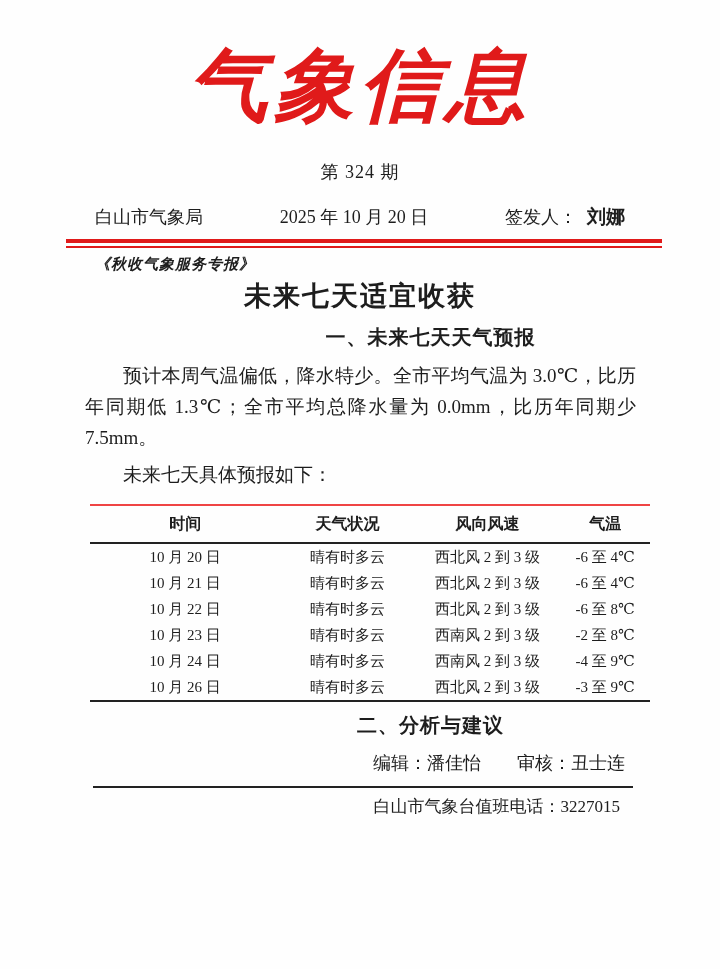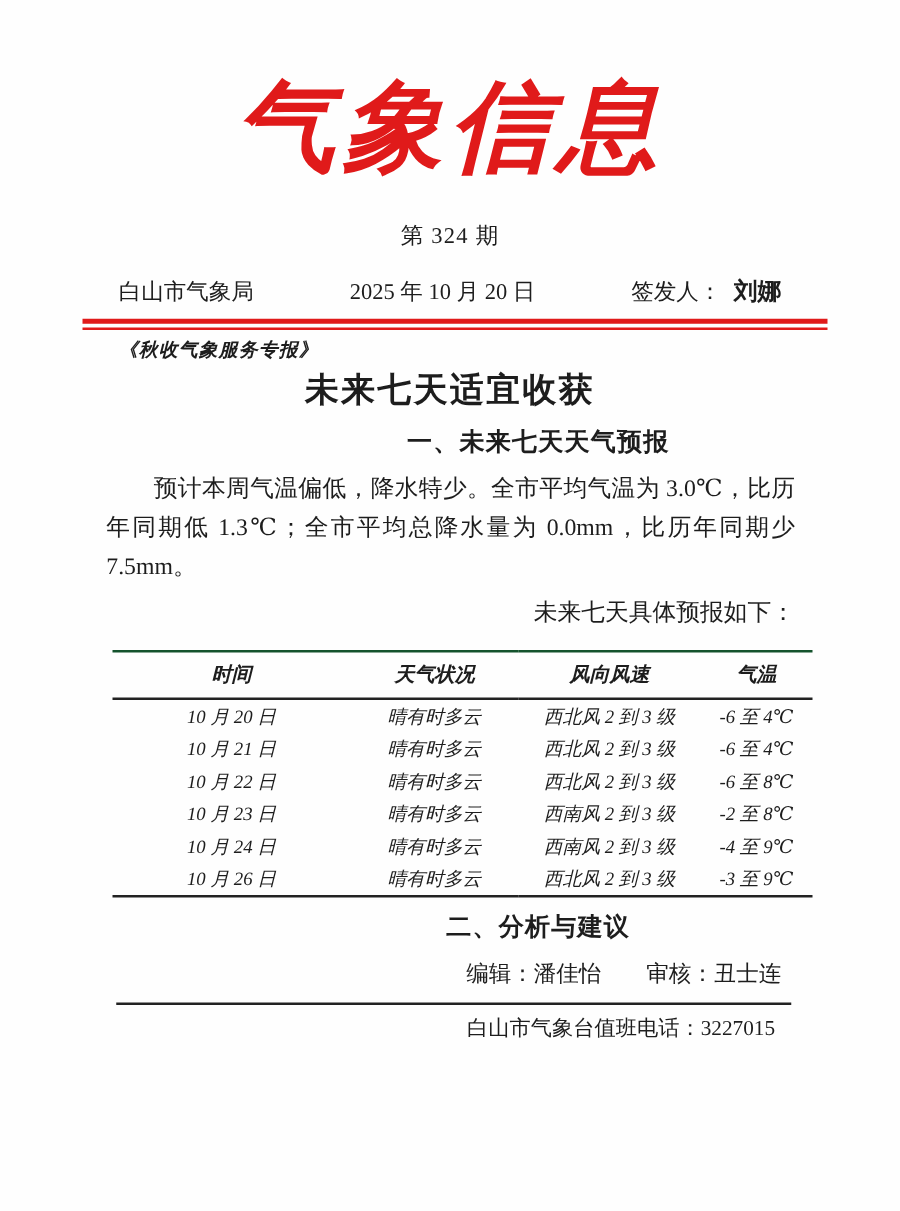--- a/index.html
+++ b/index.html
@@ -3,21 +3,21 @@
 <meta charset="utf-8">
 <style>
   html,body{margin:0;padding:0;background:#ffffff;}
   .sheet{
     width:720px;height:969px;margin:0 auto;background:#fefefe;
     font-family:"Liberation Serif","DejaVu Serif",serif;
     color:#1d1d1d;overflow:hidden;position:relative;
   }
   
   .masthead{
-    padding-top:46px;text-align:center;
+    padding-top:30px;text-align:center;
     color:var(--accent-red,#e01a1a);
     font-size:80px;line-height:110px;font-weight:bold;font-style:italic;
     letter-spacing:6px;
     font-family:"DejaVu Serif","Liberation Serif",serif;
   }
   .issue{text-align:center;font-size:18px;margin-top:20px;letter-spacing:1px;}
   .doc-header{
     display:flex;justify-content:space-between;align-items:baseline;
     margin:20px 95px 0 95px;font-size:18px;
   }
@@ -41,25 +41,25 @@
   .sec-heading{
     margin:10px 4px 0 145px;font-size:20px;font-weight:bold;letter-spacing:1px;
     font-family:"Liberation Sans","DejaVu Sans",sans-serif;
     text-align:center;
   }
   .body-para{
     margin:9px 84px 0 85px;font-size:19px;line-height:31px;
     text-align:justify;text-indent:2em;
   }
   .lead-in{
-    margin:6px 84px 0 85px;font-size:19px;line-height:31px;text-indent:2em;text-align:right;
+    margin:6px 84px 0 85px;font-size:19px;line-height:31px;text-indent:2em;
   }
   table.forecast{
     margin:14px 0 0 90px;width:560px;border-collapse:collapse;
-    font-size:15px;border-top:2px solid #14532d;border-bottom:2px solid #222;font-style:italic;
+    font-size:15px;border-top:2px solid #ef4444;border-bottom:2px solid #222;
   }
   table.forecast thead th{
     border-bottom:2px solid #222;font-size:16px;font-weight:bold;
     height:36px;text-align:center;padding:0;
   }
   table.forecast tbody td{height:26px;text-align:center;padding:0;}
   .col-time{width:34%;}
   .col-weather{width:24%;}
   .col-wind{width:26%;}
   .col-temp{width:16%;}

